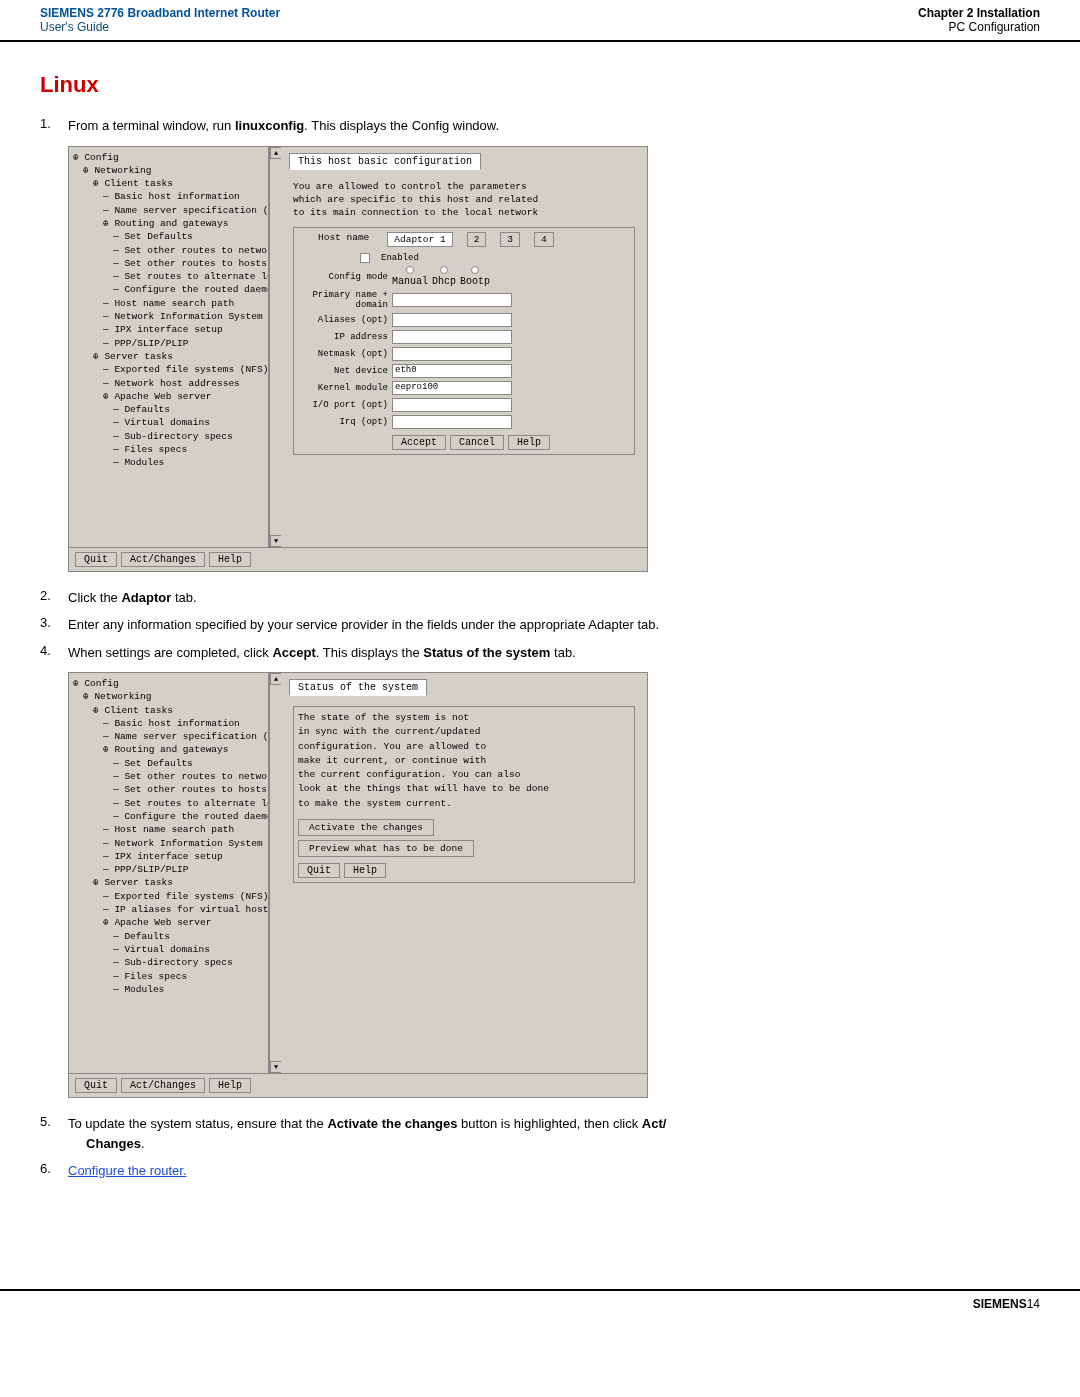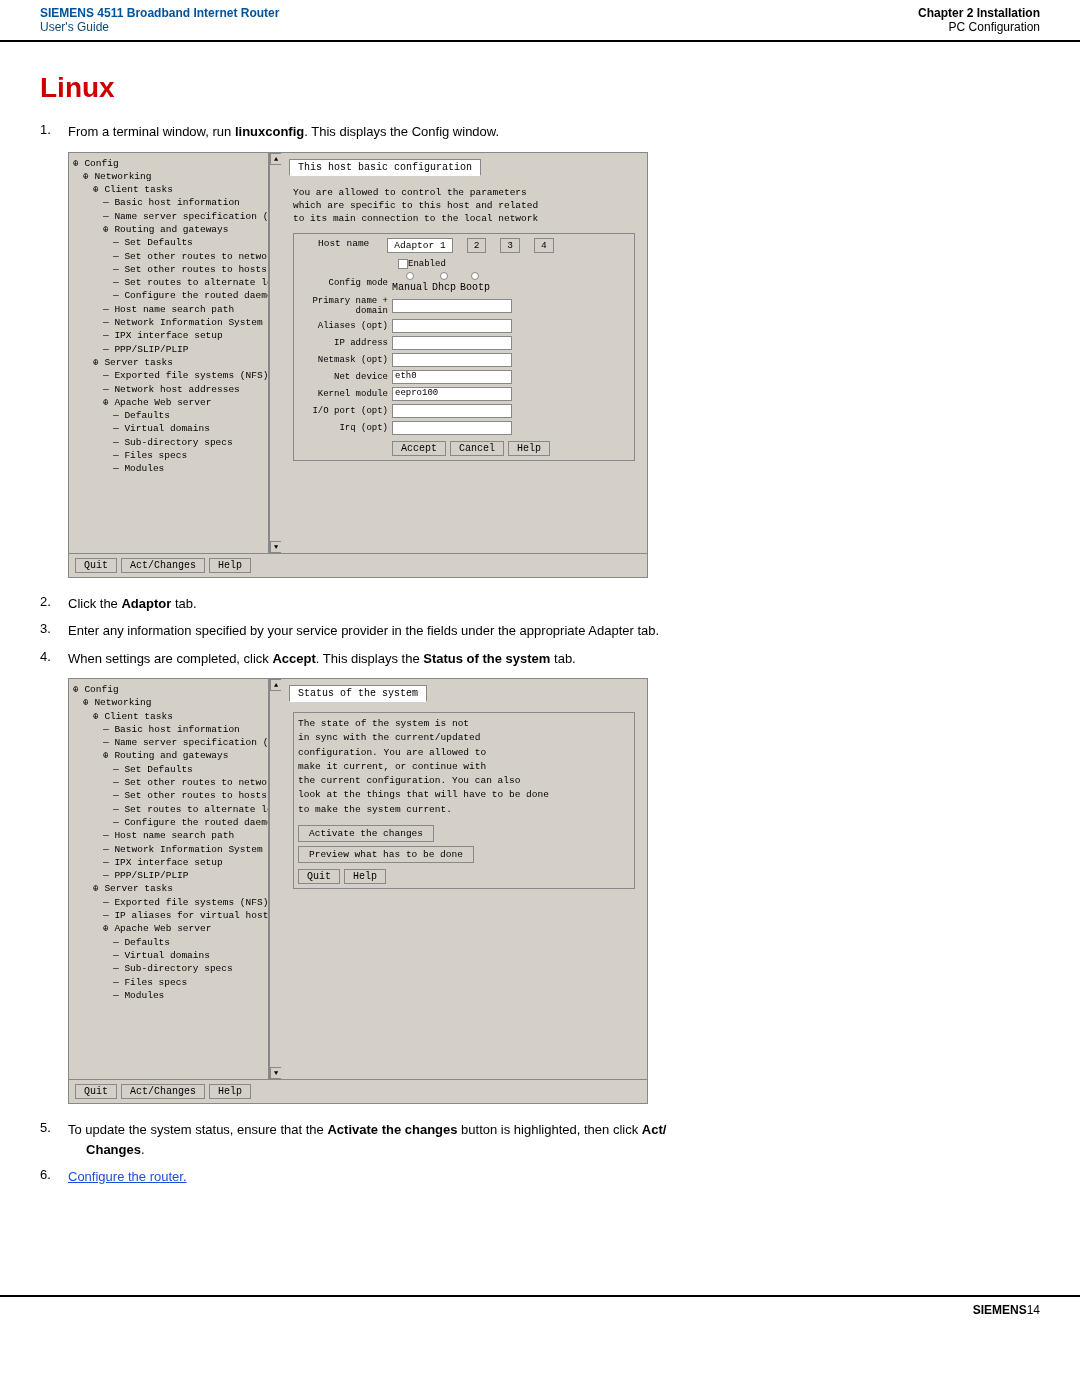--- a/index.html
+++ b/index.html
@@ -41,21 +41,21 @@
     }
 
     
     .page-content {
       padding: 30px 40px 40px 40px;
     }
 
     
     .section-heading {
       color: #cc0000;
-      font-size: 28px;
+      font-size: 22px;
       font-weight: bold;
       margin-bottom: 18px;
     }
     .list-number {
       min-width: 20px;
       font-size: 13px;
     }
     .list-text {
       font-size: 13px;
       line-height: 1.5;
@@ -169,23 +169,23 @@
       border: 1px solid #888;
       background: #fff;
       height: 14px;
       width: 120px;
       font-size: 9px;
     }
 
     .checkbox-row {
       display: flex;
       align-items: center;
-      margin-left: 100px;
+      margin-left: 62px;
       margin-bottom: 3px;
-      gap: 0;
+      gap: 11px;
     }
     .checkbox-box {
       width: 10px;
       height: 10px;
       border: 1px solid #888;
       background: #fff;
       display: inline-block;
     }
     .checkbox-label { font-size: 9px; }
     .radio-opt {
@@ -274,21 +274,21 @@
     .indent-block {
       margin-left: 28px;
     }
 
   </style>
 </head>
 <body>
 
 <div class="page-header">
   <div class="header-left">
-    <div class="brand">SIEMENS 4511 Broadband Internet Router</div>
+    <div class="brand">SIEMENS 2776 Broadband Internet Router</div>
     <div class="subtitle">User's Guide</div>
   </div>
   <div class="header-right">
     <div class="chapter">Chapter 2  Installation</div>
     <div class="section">PC Configuration</div>
   </div>
 </div>
 
 <div class="page-content">
 

